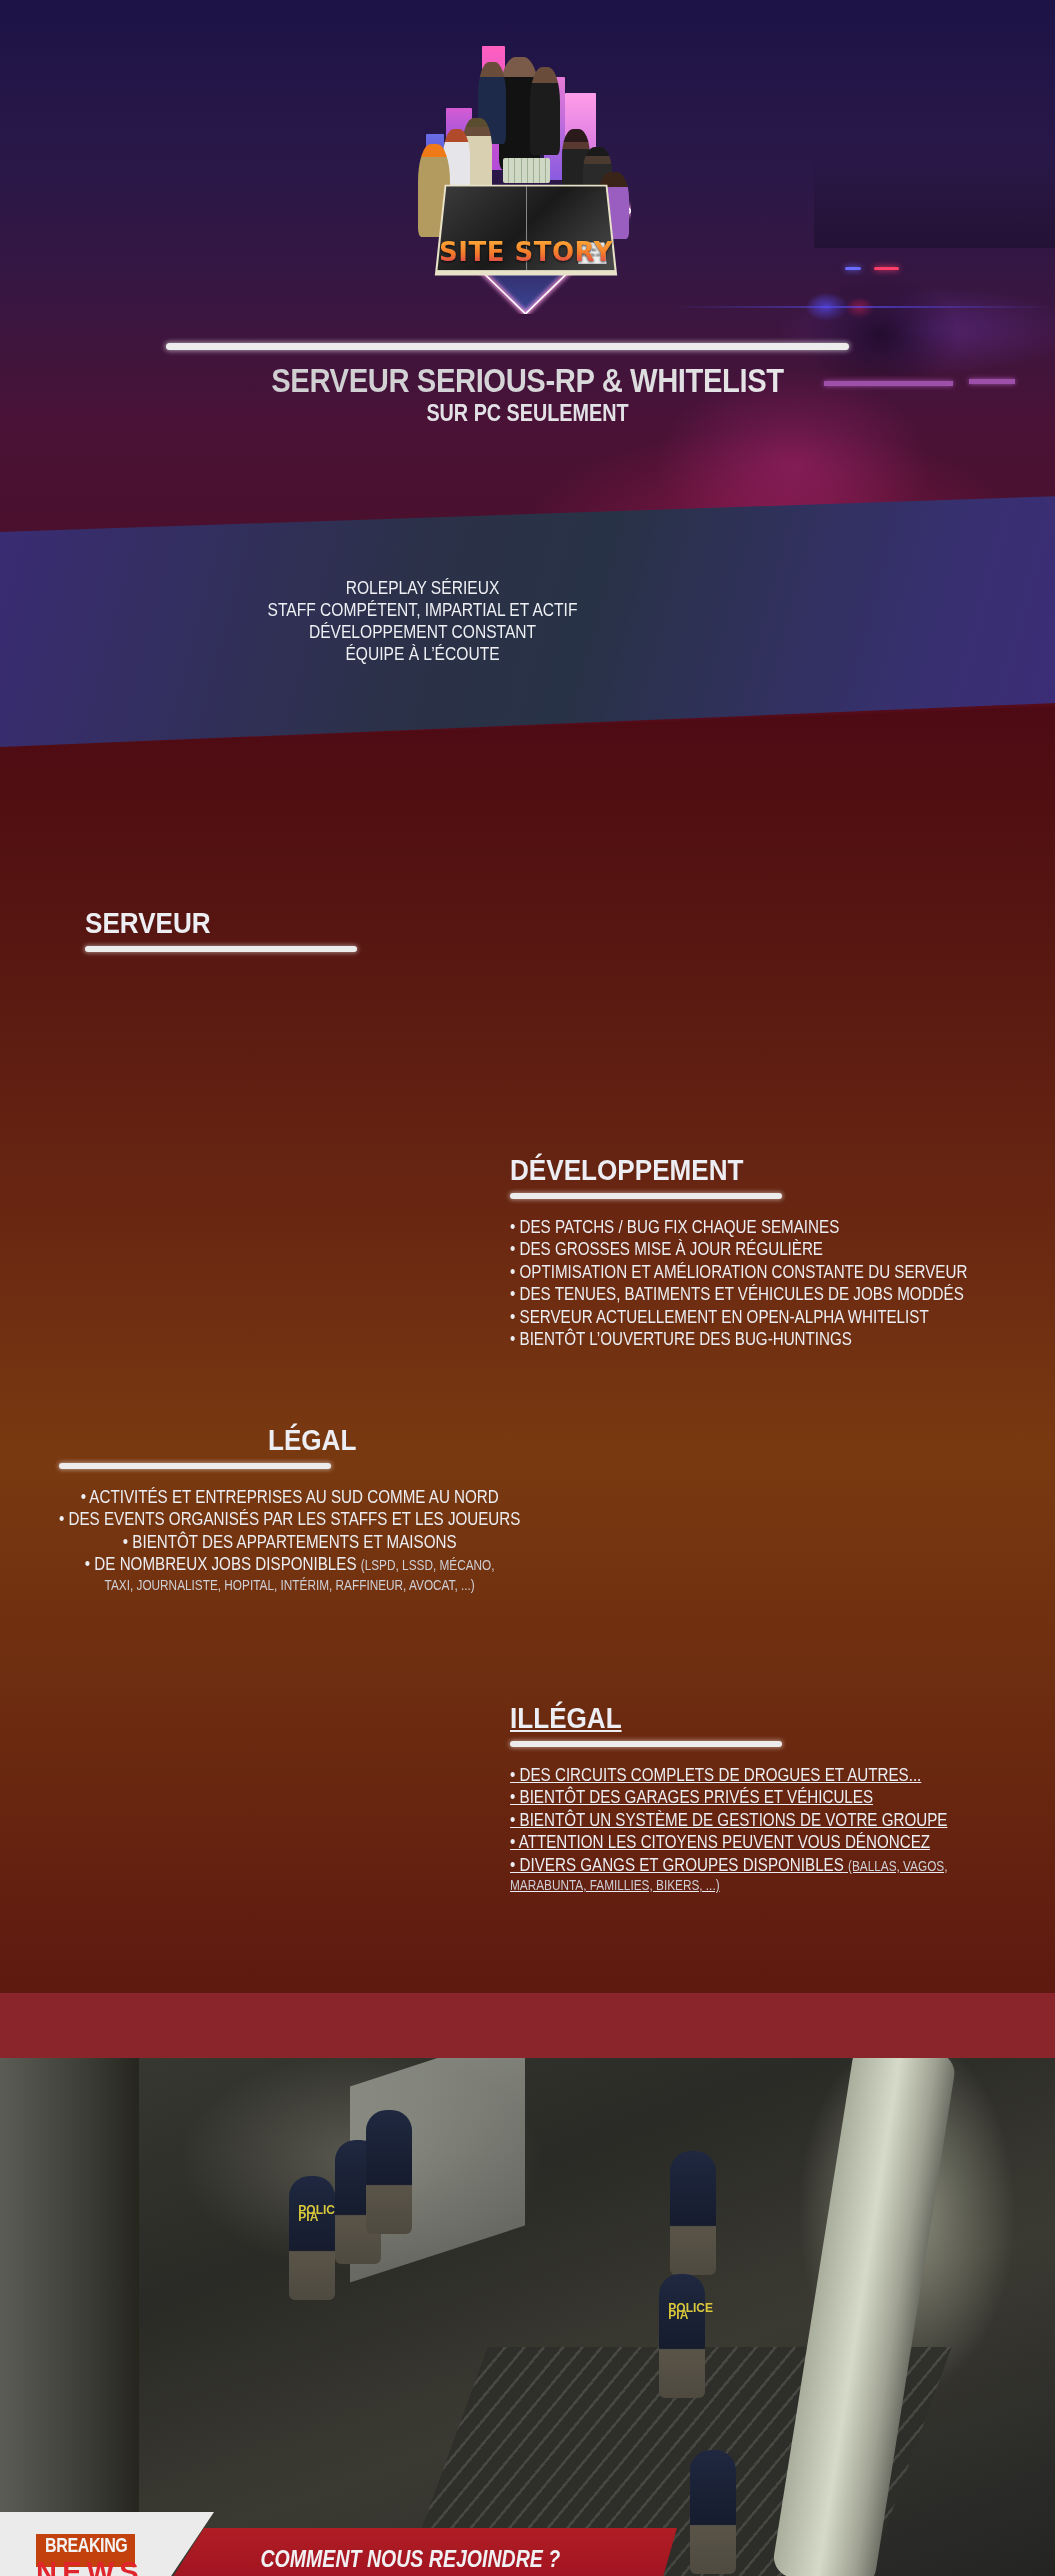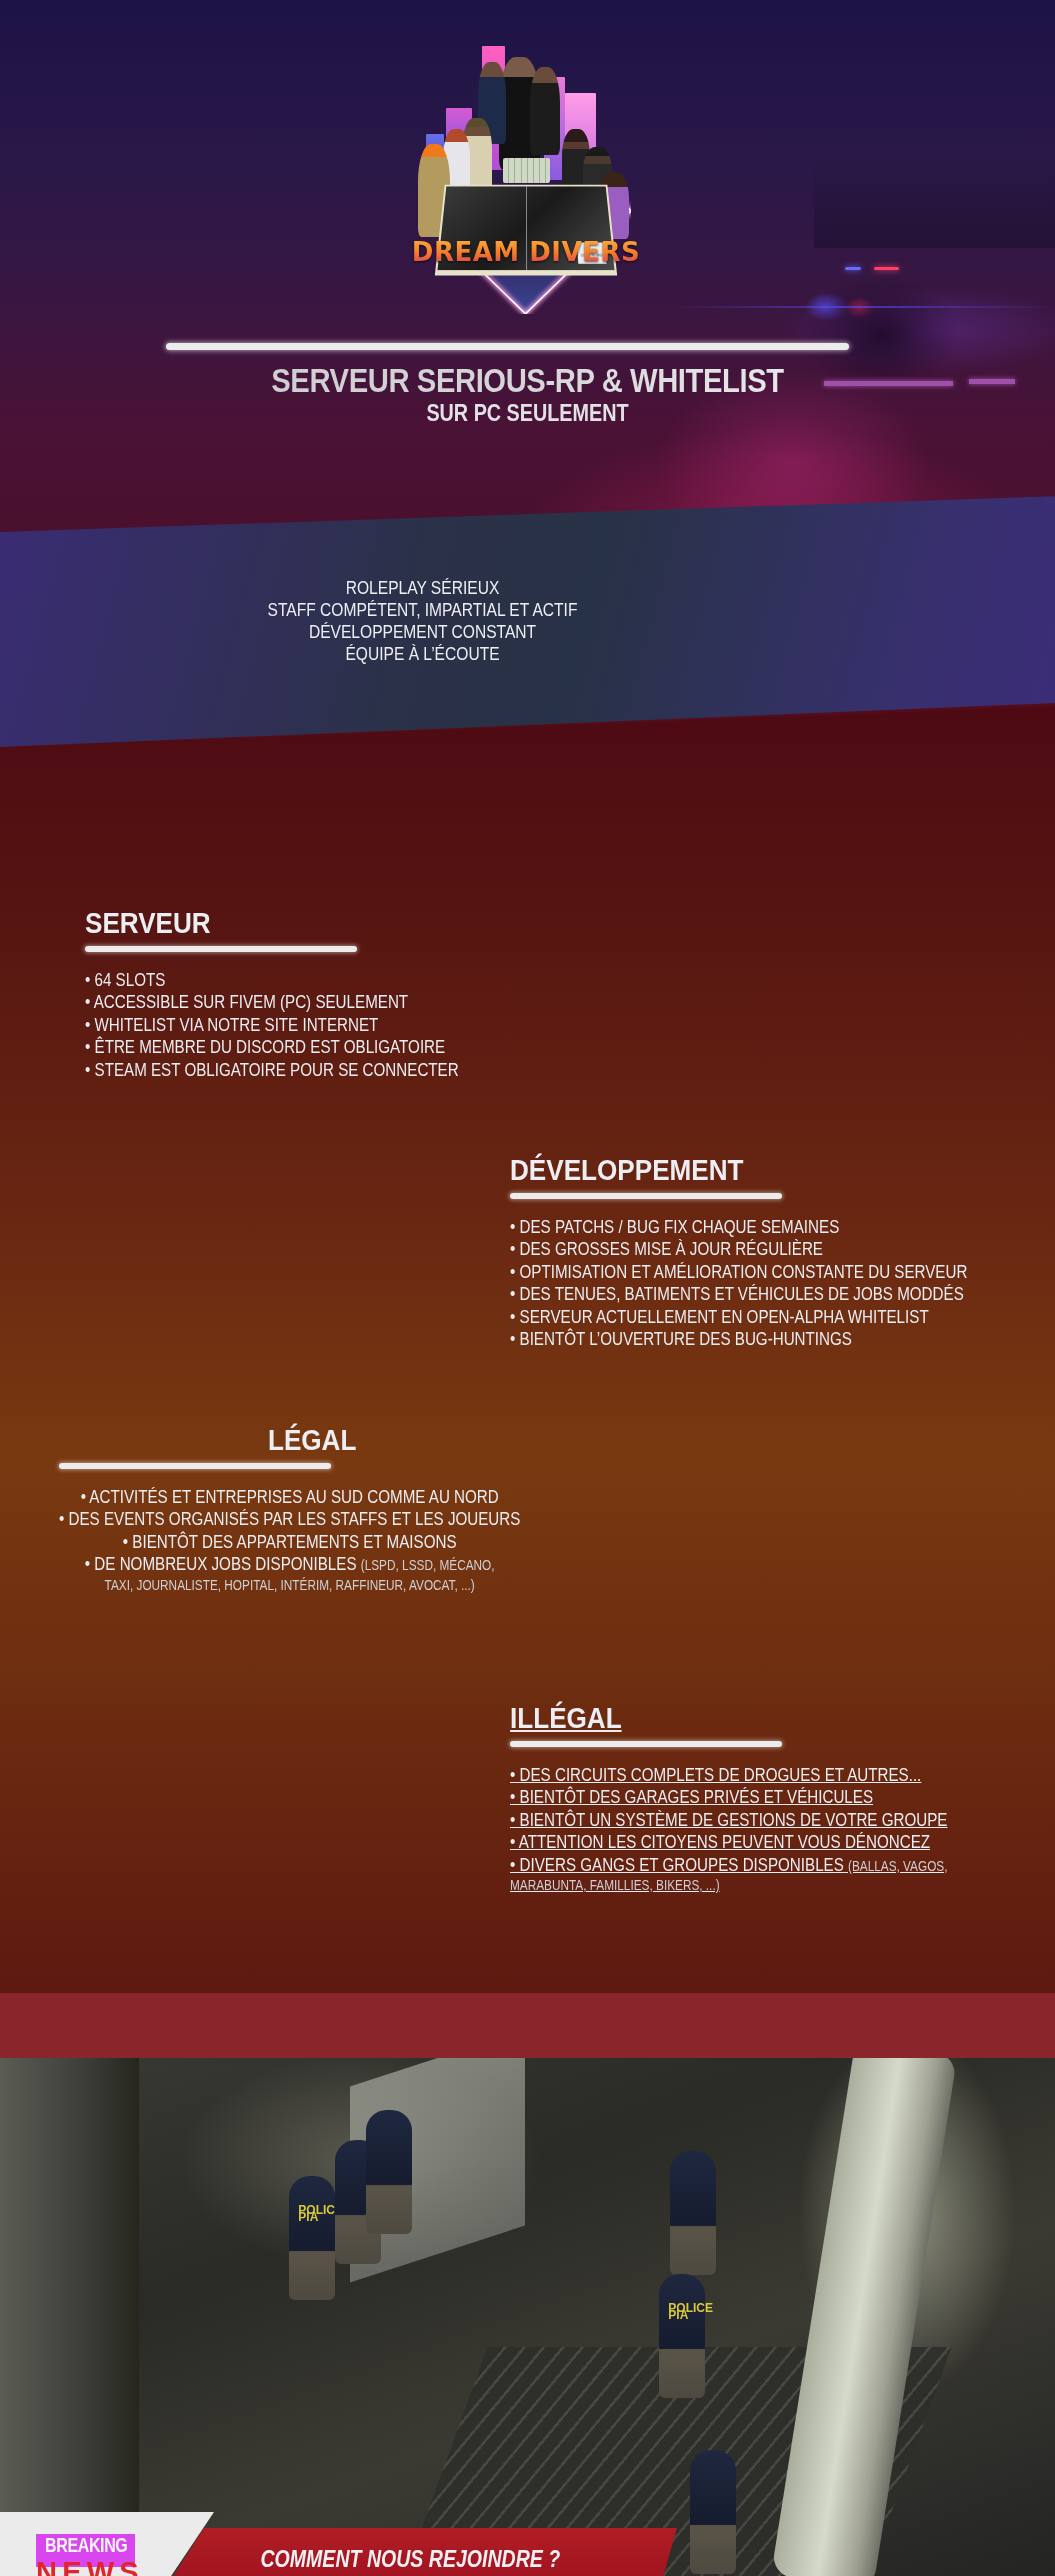--- a/index.html
+++ b/index.html
@@ -126,21 +126,21 @@
   .photo-agent { position: absolute; width: 46px; height: 124px; border-radius: 20.6px 20.6px 6.2px 6.2px; background: linear-gradient(180deg, #1f2840, #161c2e 60%, #5a5448 61%, #4e4a40); }
   .photo-agent .pid { position: absolute; left: 9.3px; top: 31px; font-size: 12px; font-weight: bold; color: #d8c83a; line-height: 7.2px; }
 
   
   .bn-plate {
     position: absolute; left: 0; top: 2512px; width: 214px; height: 94px; background: #ebebeb;
     clip-path: polygon(0 0, 214px 0, 151px 94px, 0 94px);
     box-shadow: 0 0 4.1px rgba(0,0,0,0.4);
   }
   .bn-breaking {
-    position: absolute; left: 36px; top: 2534px; width: 99px; height: 33px; background: #d946ef;
+    position: absolute; left: 36px; top: 2534px; width: 99px; height: 33px; background: #c2410c;
     font-family: "Liberation Sans", sans-serif; font-weight: bold; font-size: 19.6px; line-height: 23px;
     color: #f3f3f3; text-align: center; letter-spacing: -0.5px; text-decoration: underline;
   }
   .bn-breaking span { display: inline-block; transform: scaleX(0.82); }
   .bn-news {
     position: absolute; left: 36px; top: 2559px; width: 99px; height: 26px;
     font-family: "Liberation Sans", sans-serif; font-weight: bold; font-size: 29px; line-height: 26px;
     color: #e0252c; text-align: center; letter-spacing: 5.2px;
   }
   .bn-bar {
@@ -195,48 +195,41 @@
     <div class="logo-char" style="left:33px;top:88px;width:27px;height:72px;background:linear-gradient(180deg,#b04a2a 0 18%,#e6e6ea 18%);"></div>
     <div class="logo-char" style="left:7.7px;top:103px;width:32px;height:93px;background:linear-gradient(180deg,#f07a18 0 14%,#b39a5e 14%);"></div>
     <div class="logo-char" style="left:152px;top:88px;width:28px;height:67px;background:linear-gradient(180deg,#2a1a1a 0 20%,#5a3a30 20% 30%,#222 30%);"></div>
     <div class="logo-char" style="left:173px;top:106px;width:29px;height:62px;background:linear-gradient(180deg,#1a1a1a 0 15%,#4a3a30 15% 28%,#2a2a2a 28%);"></div>
     <div class="logo-char" style="left:188px;top:131px;width:31px;height:67px;background:linear-gradient(180deg,#3a2418 0 22%,#9a5ec0 22%);"></div>
     <div class="logo-money"></div>
     <div class="logo-book">
       <div class="logo-book-spine"></div>
       <div class="logo-book-card">TO BE CONTINUED</div>
     </div>
-    <div class="logo-title">DREAM DIVERS</div>
+    <div class="logo-title">SITE STORY</div>
   </div>
 
   <div class="hero-rule"></div>
   <h1 class="hero-title">SERVEUR SERIOUS-RP &amp; WHITELIST</h1>
   <h2 class="hero-subtitle">SUR PC SEULEMENT</h2>
 </section>
 
 <div class="features"></div>
 
 <div class="band"></div>
 <div class="band-lines">
   <span class="band-line">ROLEPLAY SÉRIEUX</span>
   <span class="band-line">STAFF COMPÉTENT, IMPARTIAL ET ACTIF</span>
   <span class="band-line">DÉVELOPPEMENT CONSTANT</span>
   <span class="band-line">ÉQUIPE À L’ÉCOUTE</span>
 </div>
 
 <section class="section" style="left:57px;top:908px;margin-left:28px;">
   <h3 class="section-heading">SERVEUR</h3>
   <div class="section-rule"></div>
-  <ul class="section-list">
-    <li class="section-item">• 64 SLOTS</li>
-    <li class="section-item">• ACCESSIBLE SUR FIVEM (PC) SEULEMENT</li>
-    <li class="section-item">• WHITELIST VIA NOTRE SITE INTERNET</li>
-    <li class="section-item">• ÊTRE MEMBRE DU DISCORD EST OBLIGATOIRE</li>
-    <li class="section-item">• STEAM EST OBLIGATOIRE POUR SE CONNECTER</li>
-  </ul>
 </section>
 
 <section class="section" style="left:510px;top:1155px;">
   <h3 class="section-heading">DÉVELOPPEMENT</h3>
   <div class="section-rule"></div>
   <ul class="section-list">
     <li class="section-item">• DES PATCHS / BUG FIX CHAQUE SEMAINES</li>
     <li class="section-item">• DES GROSSES MISE À JOUR RÉGULIÈRE</li>
     <li class="section-item">• OPTIMISATION ET AMÉLIORATION CONSTANTE DU SERVEUR</li>
     <li class="section-item">• DES TENUES, BATIMENTS ET VÉHICULES DE JOBS MODDÉS</li>

